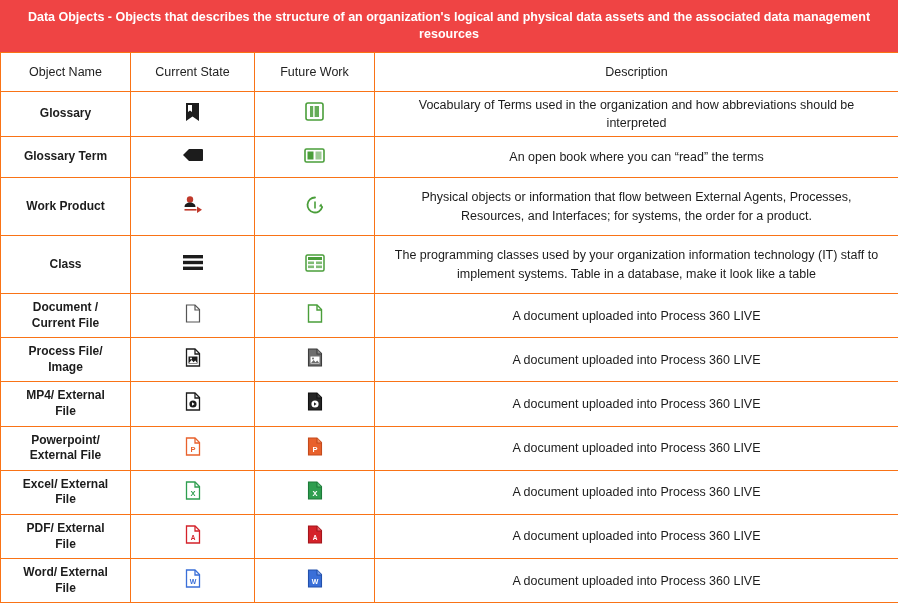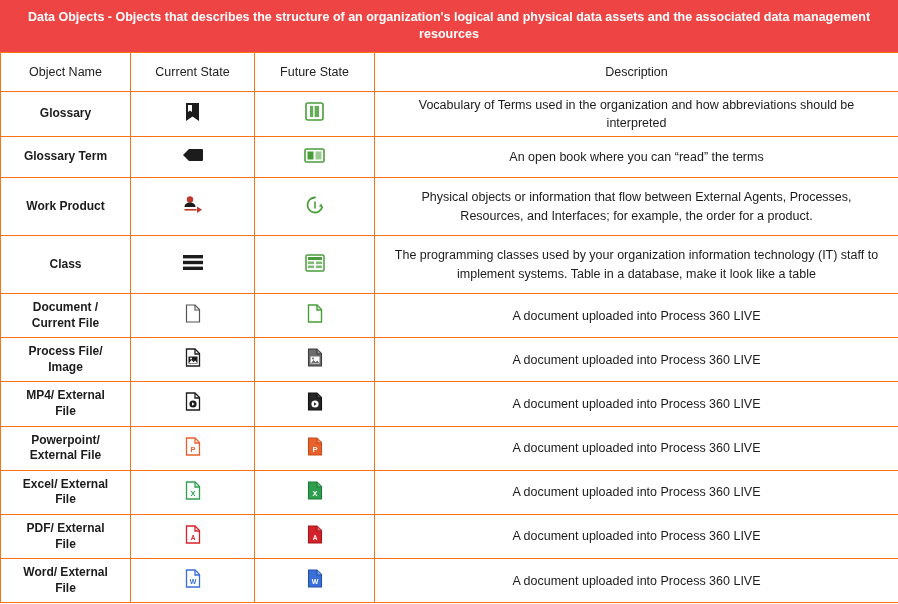--- a/index.html
+++ b/index.html
@@ -95,21 +95,21 @@
     <colgroup>
       <col class="c-name">
         <col class="c-cur">
         <col class="c-fut">
         <col class="c-desc">
     </colgroup>
     <thead>
       <tr>
         <th>Object Name</th>
         <th>Current State</th>
-        <th>Future State</th>
+        <th>Future Work</th>
         <th>Description</th>
       </tr>
     </thead>
     <tbody>
 
       <tr style="height:44px;">
         <td class="name">Glossary</td>
         <td class="icon-cell">
           <span class="ico">
             <svg width="17" height="20" viewBox="0 0 17 20">
@@ -165,21 +165,21 @@
         </td>
         <td class="icon-cell">
           <span class="ico">
             <svg width="20" height="20" viewBox="0 0 20 20">
                 <path d="M10 2.5a7.5 7.5 0 1 0 7.2 9.6" fill="none" stroke="#4a9e3a" stroke-width="1.8" stroke-linecap="round"></path>
                 <path d="M10 6.5v7" stroke="#4a9e3a" stroke-width="1.6"></path>
                 <path d="M16.2 8.5l1.6 3.8 -3.9 -1z" fill="#4a9e3a"></path>
               </svg>
           </span>
         </td>
-        <td class="desc">Physical objects or information that flow between External Agents, Processes, Resources, and Interfaces; for example, the order for a product.</td>
+        <td class="desc">Physical objects or information that flow between External Agents, Processes, Resources, and Interfaces; for systems, the order for a product.</td>
       </tr>
 
       <tr style="height:58px;">
         <td class="name">Class</td>
         <td class="icon-cell">
           <span class="ico">
             <svg width="22" height="17" viewBox="0 0 22 17">
                 <rect x="1" y="1" width="20" height="3.4" fill="#1c1c1c"></rect>
                 <rect x="1" y="6.8" width="20" height="3.4" fill="#1c1c1c"></rect>
                 <rect x="1" y="12.6" width="20" height="3.4" fill="#1c1c1c"></rect>

